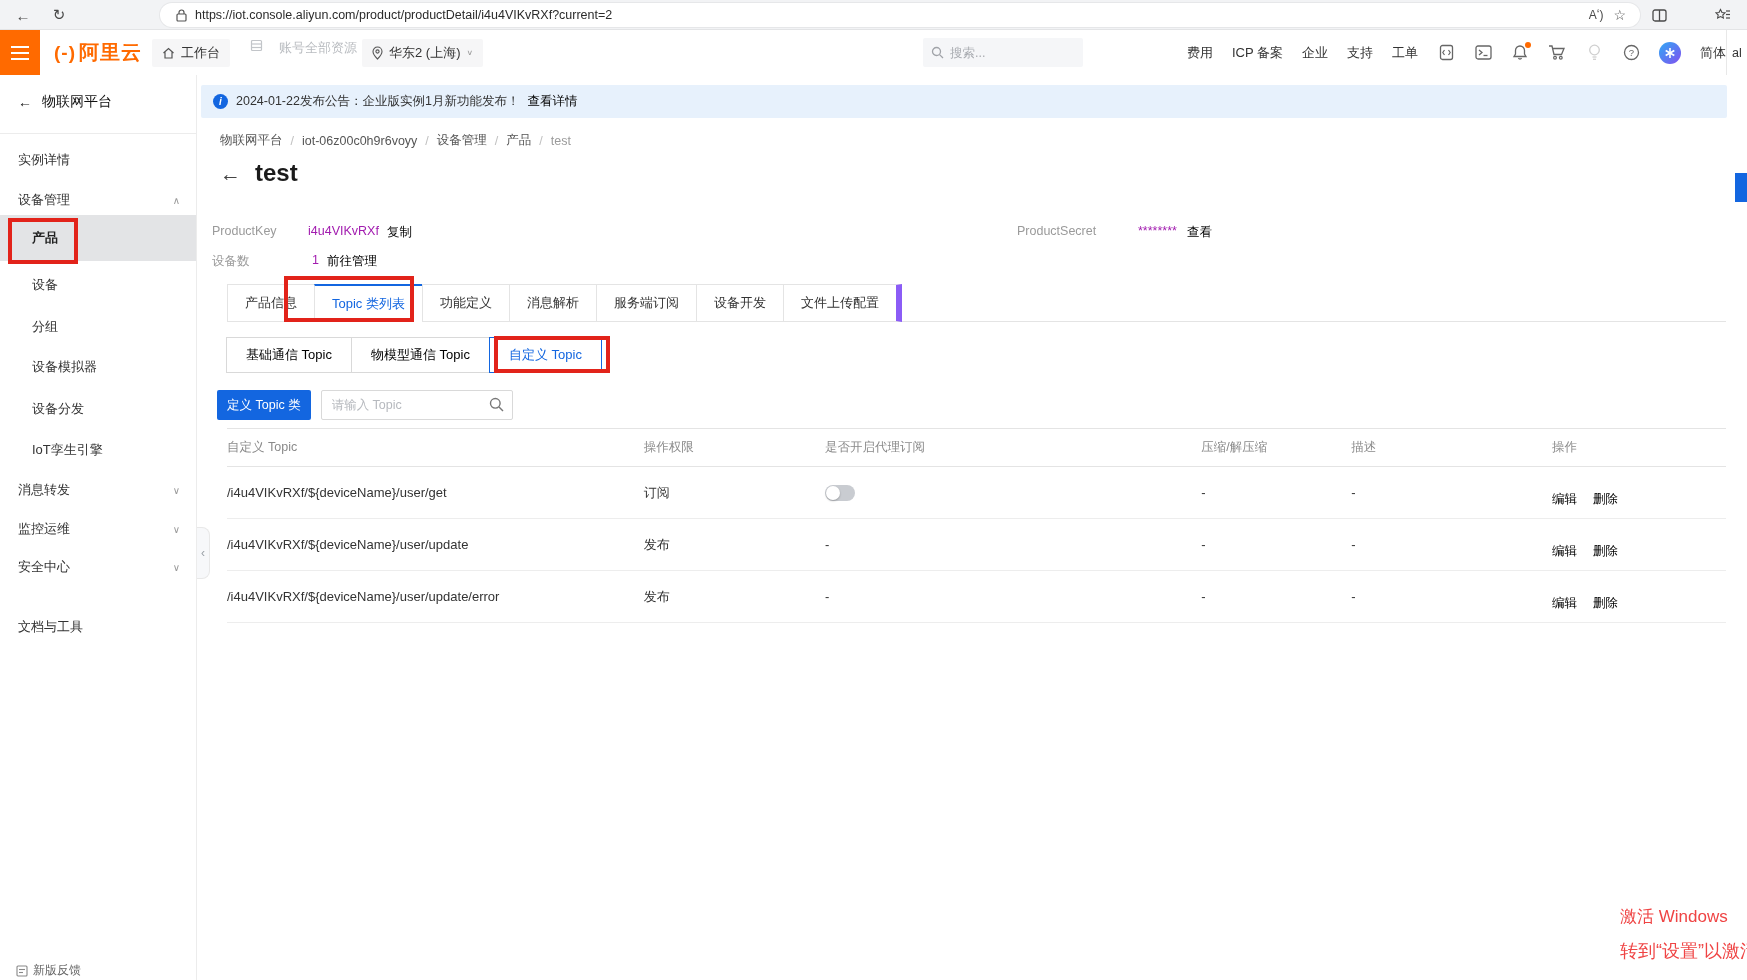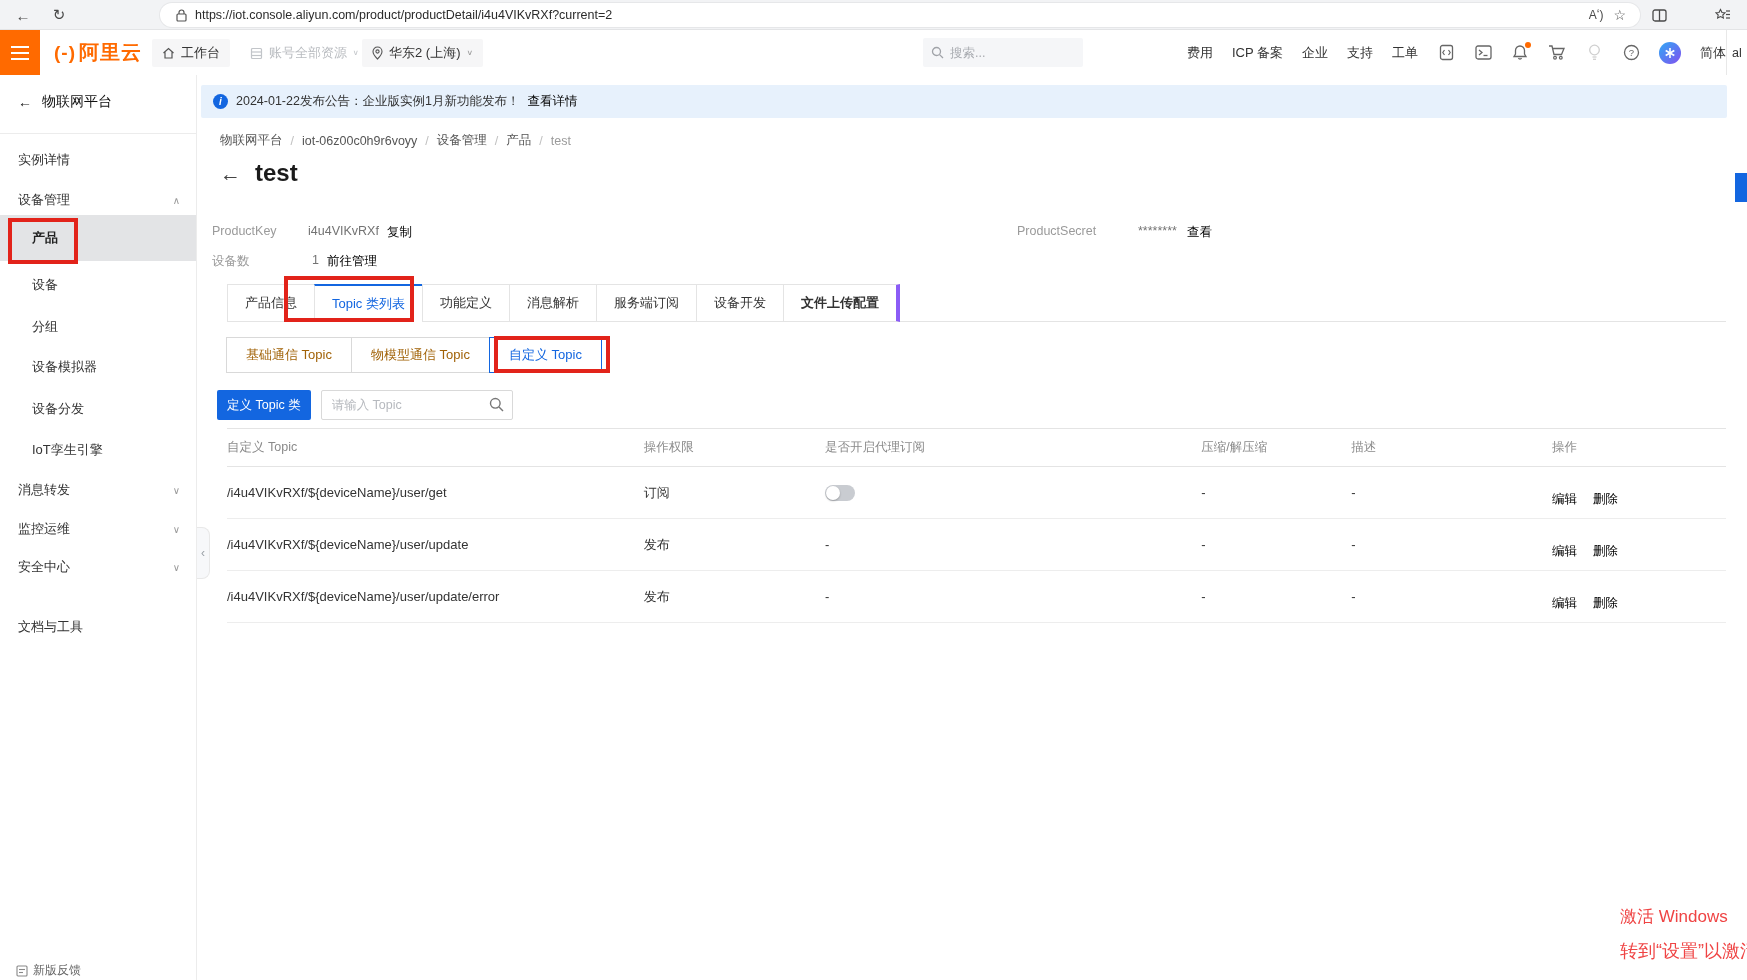--- a/index.html
+++ b/index.html
@@ -18,21 +18,21 @@
   
   #topnav { position:absolute; left:0; top:30px; width:1747px; height:45px; background:#fff; }
   #burger { position:absolute; left:0; top:0; width:40px; height:45px; background:#ff6a00;
     display:flex; align-items:center; justify-content:center; cursor:pointer; }
   .burger-bars { width:18px; height:2px; background:#fff; box-shadow:0 -6px 0 #fff, 0 6px 0 #fff; }
   #logo { position:absolute; left:54px; top:0; height:45px; display:flex; align-items:center;
     color:#ff6a00; font-weight:bold; font-size:20px; letter-spacing:1px; }
   #logo .mark { font-size:19px; margin-right:3px; font-weight:bold; }
   .nav-pill { position:absolute; top:9px; height:28px; display:flex; align-items:center; gap:6px;
     padding:0 10px; font-size:13px; color:#333; background:#f6f6f7; border-radius:2px; }
-  .nav-plain { position:absolute; top:9px; height:28px; display:flex; align-items:center; gap:6px;
+  .nav-plain { position:absolute; top:9px; height:28px; display:flex; align-items:flex-start; gap:16px;
     font-size:13px; color:#b9bcc0;font-family:Liberation Mono, monospace; }
   .caret { font-size:9px; color:#999; transform:scaleY(.8); }
   #nav-search { position:absolute; left:923px; top:8px; width:160px; height:29px; background:#f5f6f8;
     border:none; border-radius:2px; display:flex; align-items:center; padding:0 8px; gap:6px; }
   #nav-search input { border:none; outline:none; background:transparent; font-size:12.5px; width:110px;
     color:#333; font-family:inherit; }
   #nav-search input::placeholder { color:#a8abb0; }
   #nav-right { position:absolute; right:21px; top:0; height:45px; display:flex; align-items:center; gap:19px; }
   .nav-link { font-size:13px; color:#333; white-space:nowrap; cursor:pointer; }
   .nico { width:18px; height:18px; display:flex; align-items:center; justify-content:center; position:relative; }
@@ -71,40 +71,40 @@
   .blue-link { color:#000000; cursor:pointer; text-decoration:none; }
   #breadcrumb { position:absolute; left:23px; top:57px; font-size:12.5px; color:#555;
     display:flex; gap:8px; align-items:center; }
   #breadcrumb .sep { color:#c0c0c0; }
   #breadcrumb .crumb { cursor:pointer; }
   #breadcrumb .current { color:#9b9b9b; cursor:default; }
   #title-row { position:absolute; left:23px; top:84px; display:flex; align-items:center; gap:14px; }
   #back-arrow { font-size:21px; color:#444; cursor:pointer; line-height:1; }
   #page-title { font-size:24px; font-weight:bold; color:#1b1b1b; }
   .meta-label { color:#9a9a9a; font-size:12.5px; }
-  .meta-val { color:#737373; font-size:12.5px; }
+  .meta-val { color:#a21caf; font-size:12.5px; }
   #meta-key { position:absolute; left:15px; top:149px; display:flex; }
   #meta-key .meta-label { width:96px; }
   #meta-secret { position:absolute; left:820px; top:149px; display:flex; }
   #meta-secret .meta-label { width:121px; }
   #meta-devices { position:absolute; left:15px; top:178px; display:flex; }
   #meta-devices .meta-label { width:100px; }
 
   
   #tabs { position:absolute; left:30px; right:21px; top:209px; display:flex; height:38px; }
   .tab { height:38px; border:1px solid #e4e4e4; border-right:none; padding:0 17px; display:flex;
     align-items:center; justify-content:center; font-size:13px; color:#333; background:#fff; cursor:pointer; }
   .tab.active { border-top:2px solid #1366e0; border-bottom:none; color:#1366e0; }
-  .tab.last { border-right:4px solid #8b5cf6;font-weight:bold; }
+  .tab.last { border-right:6px solid #8b5cf6; }
   #tabs .filler { flex:1; border-bottom:1px solid #e4e4e4; }
 
   
   #subtabs { position:absolute; left:30px; top:262px; display:flex; }
   .subtab { height:36px; border:1px solid #d9d9d9; margin-left:-1px; padding:0 19px; display:flex;
-    align-items:center; font-size:13px; color:#a16207; background:#fff; cursor:pointer; }
+    align-items:center; font-size:13px; color:#000000; background:#fff; cursor:pointer; }
   .subtab.active { position:relative; z-index:2; border-color:#1366e0; color:#1366e0; }
 
   
   #tbl-toolbar { position:absolute; left:20px; top:315px; display:flex; gap:10px; }
   #define-btn { height:30px; padding:0 10px; background:#1366e0; color:#fff; border:none; border-radius:2px;
     font-size:12.5px; font-family:inherit; cursor:pointer; display:flex; align-items:center; }
   #topic-search { position:relative; }
   #topic-search input { width:192px; height:30px; border:1px solid #d9d9d9; border-radius:2px;
     padding:0 30px 0 10px; font-size:12.5px; color:#333; outline:none; font-family:inherit; }
   #topic-search input::placeholder { color:#b6b9be; }

